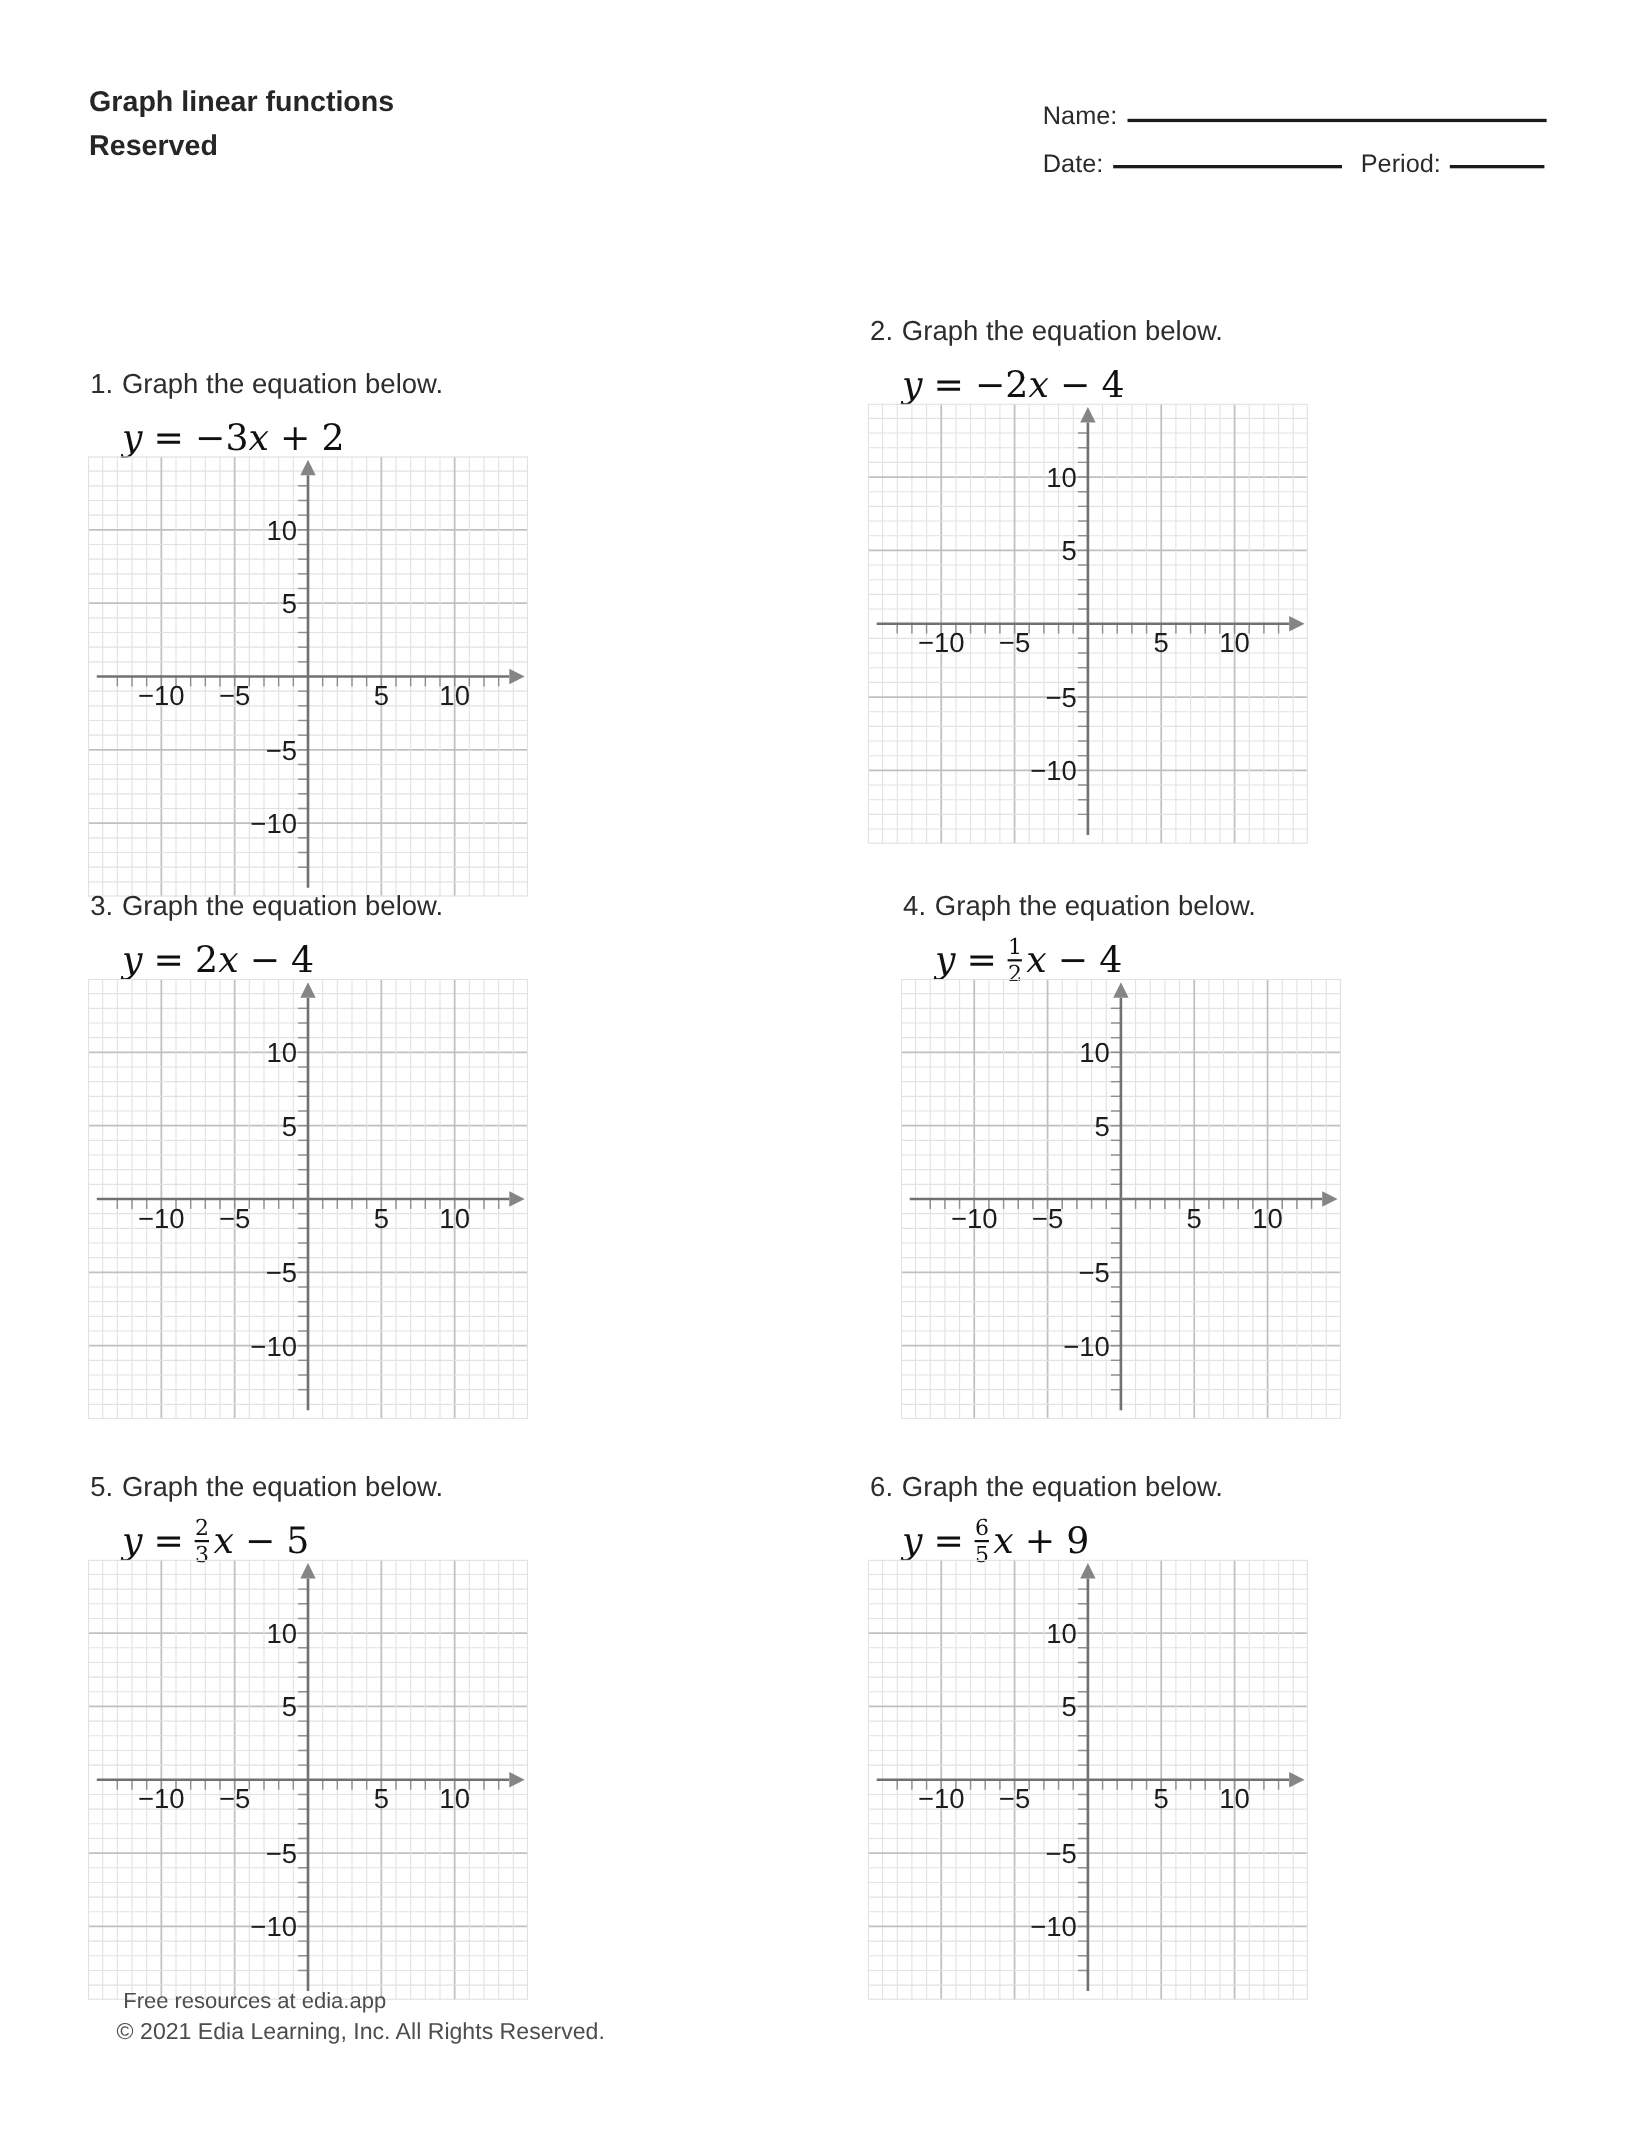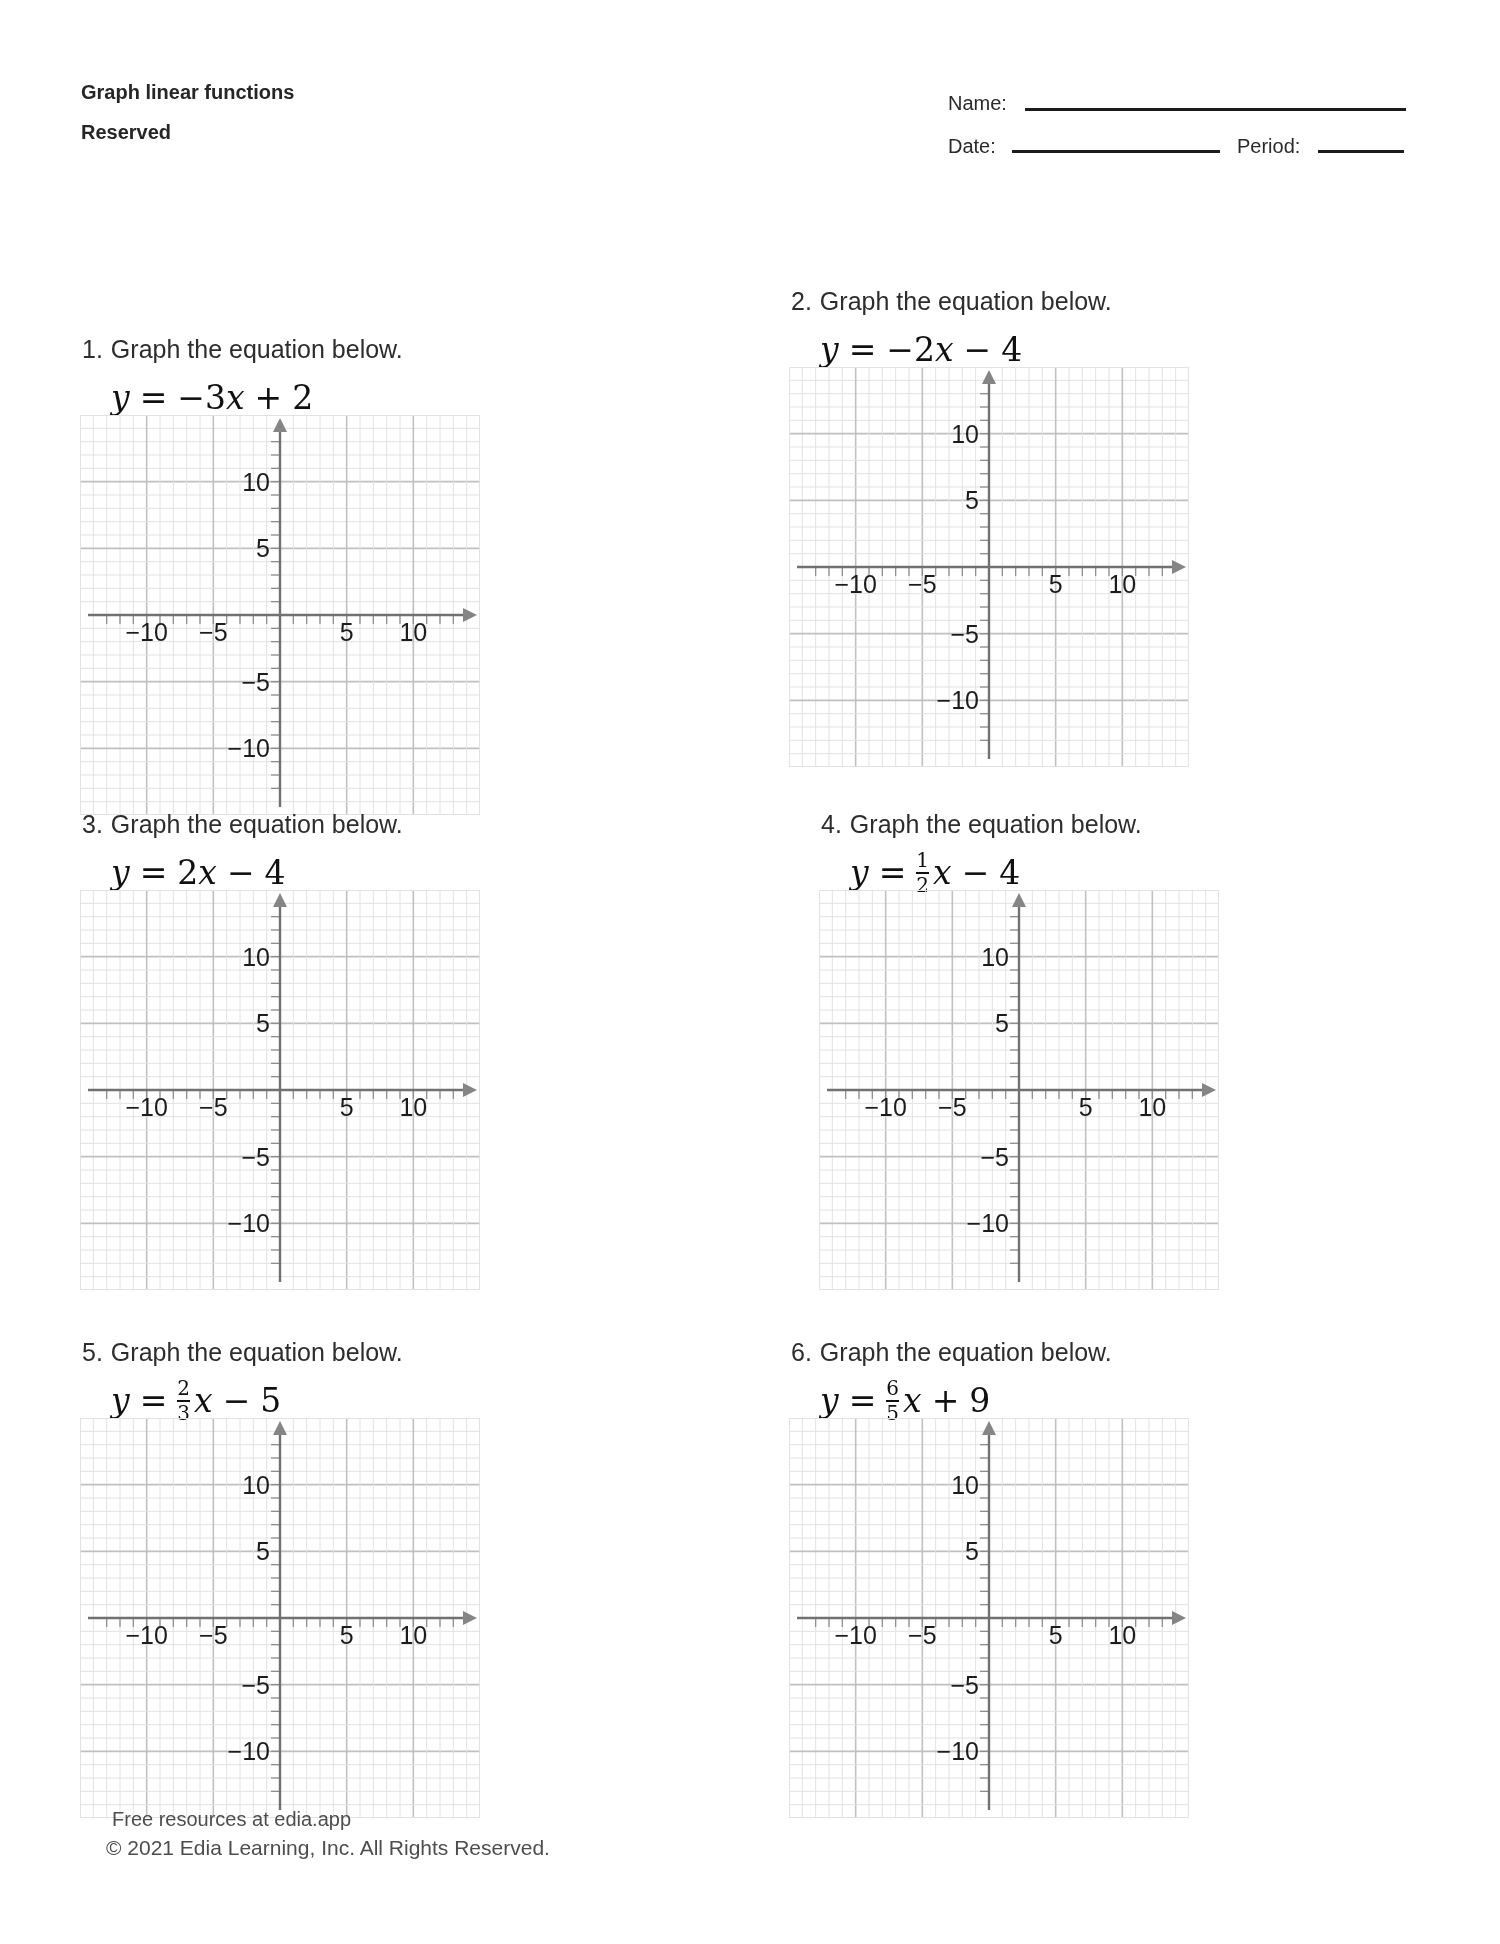--- a/index.html
+++ b/index.html
@@ -2,22 +2,22 @@
 <html><head>
 <meta charset="utf-8">
 <style>
   html,body{margin:0;padding:0;}
   body{
     width:1500px;height:1944px;position:relative;background:#ffffff;
     font-family:"Liberation Sans", sans-serif;color:#2b2b2b;overflow:hidden;
   }
   .abs{position:absolute;}
   
-  .header-title{left:81px;top:72px;font-size:20px;font-weight:bold;color:#262626;line-height:40px;}
-  .blank-label{font-size:20px;color:#2a2a2a;}
+  .header-title{left:81px;top:72px;font-size:26px;font-weight:bold;color:#262626;line-height:40px;}
+  .blank-label{font-size:23px;color:#2a2a2a;}
   .fill-line{border-bottom:3px solid #1b1b1b;height:0;}
   
   .problem{width:402px;height:486px;}
   .prompt{position:absolute;left:2px;top:0;font-size:25px;color:#2d2d2d;white-space:nowrap;}
   .prompt span:first-child{margin-right:8px;}
   .equation{
     position:absolute;left:31px;top:34px;height:56px;display:flex;align-items:center;
     font-family:"DejaVu Serif","Liberation Serif",serif;font-size:33px;color:#101010;white-space:nowrap;
   }
   .tk-var{font-style:italic;}

